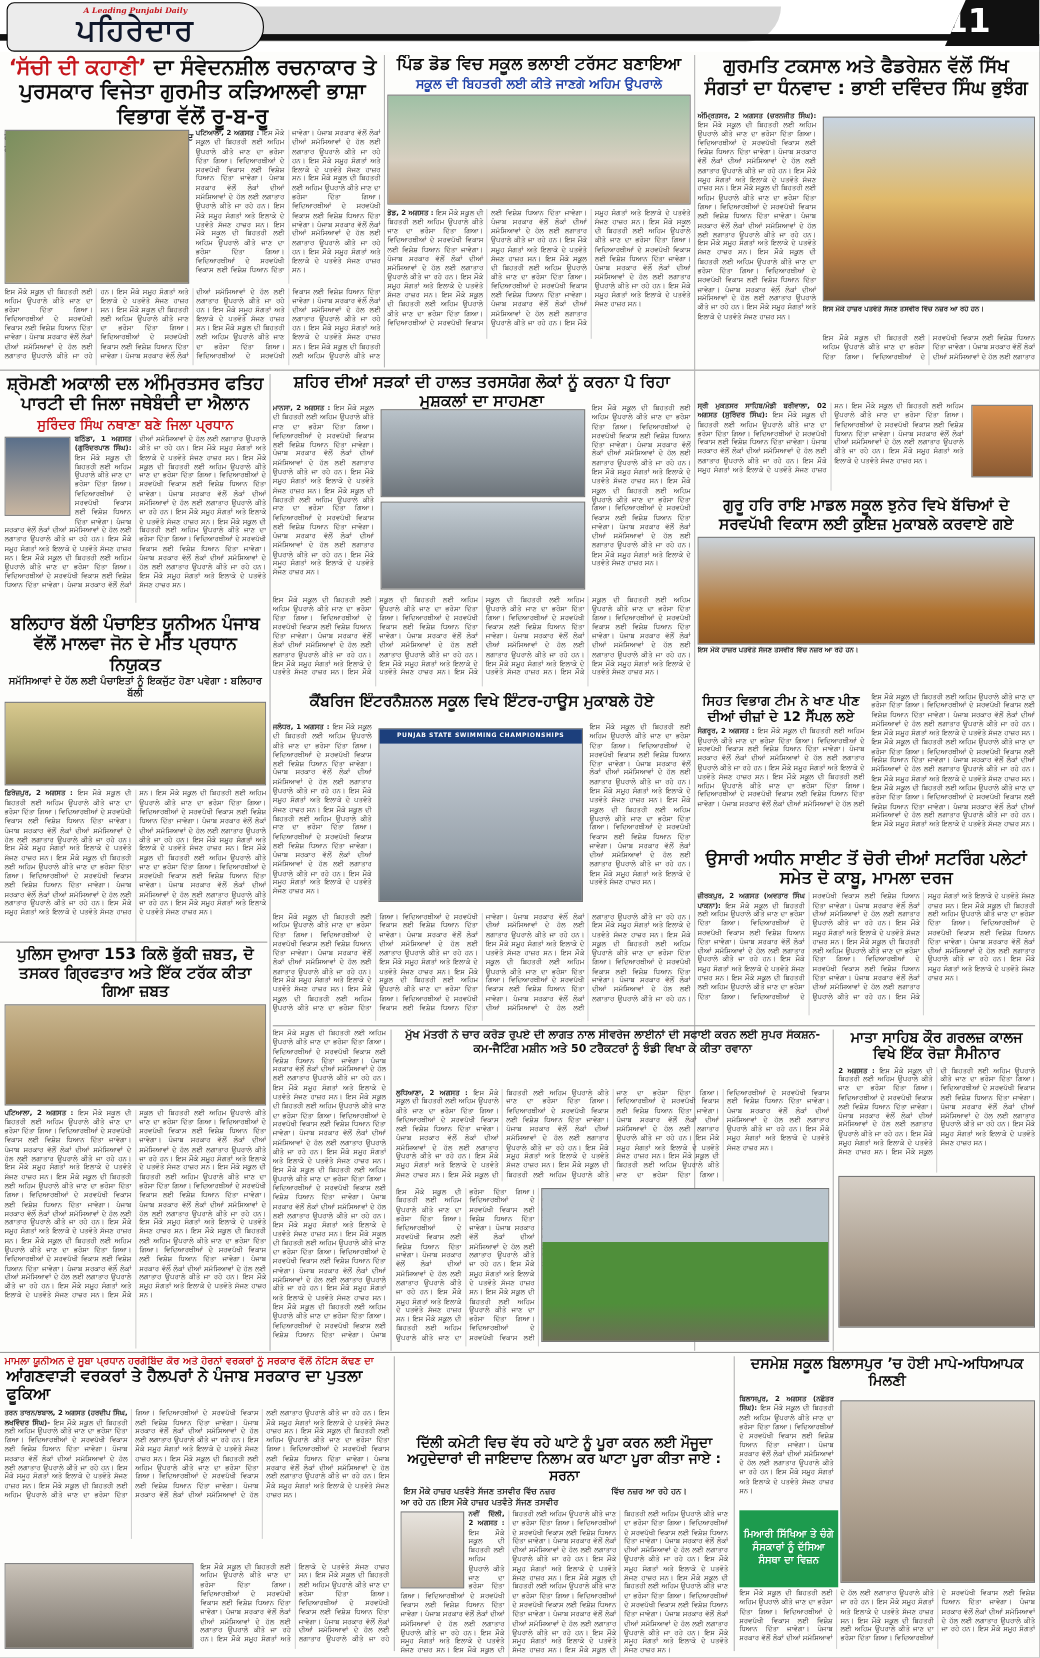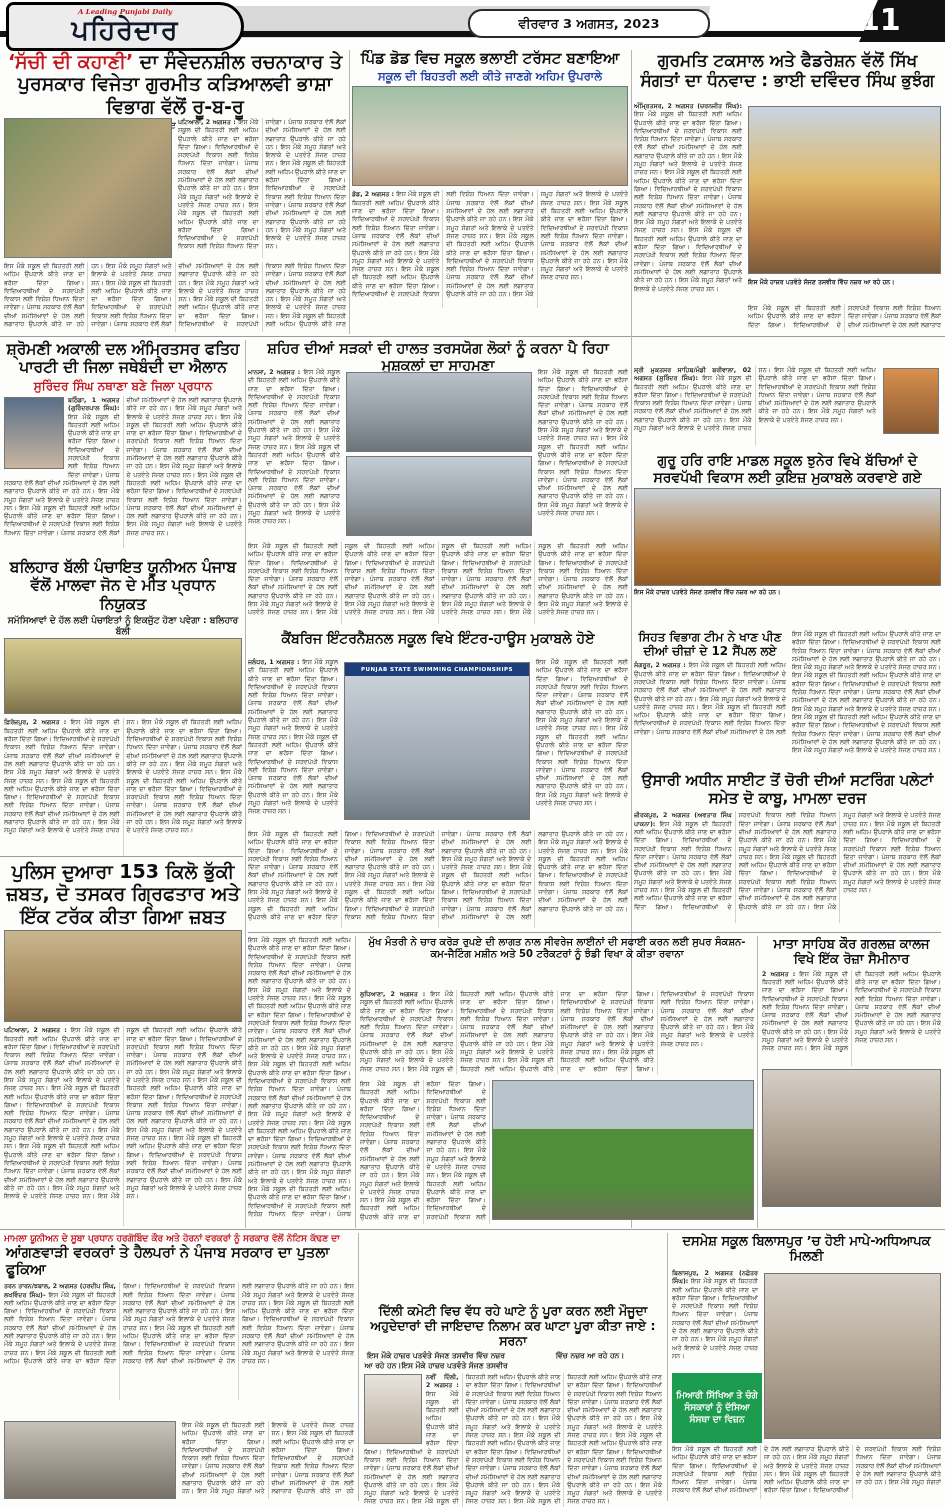--- a/index.html
+++ b/index.html
@@ -4,21 +4,21 @@
 <style>
   html,body{margin:0;padding:0;background:#9a9a9a;}
   .page{position:relative;width:945px;height:1507px;background:#fdfdfb;margin:0 auto;overflow:hidden;
         font-family:"DejaVu Sans",sans-serif;color:#1c1c1c;}
   
   .mast{position:absolute;left:0;top:0;width:945px;height:47px;background:#fff;}
   .mast-sweep{position:absolute;left:150px;top:6px;width:560px;height:32px;background:#d8d8d8;
               border-radius:0 0 90px 0;}
   .mast-band{position:absolute;left:0;top:31px;width:945px;height:6px;background:#111;}
   .logo-box{position:absolute;left:6px;top:2px;width:232px;height:43px;background:#ececec;
-            border:3px solid #000000;border-radius:8px 26px 26px 8px;text-align:center;}
+            border:1px solid #000000;border-radius:8px 26px 26px 8px;text-align:center;}
   .logo-tag{font-size:7px;font-weight:bold;font-style:italic;color:#c4161c;margin-top:2px;
             font-family:"DejaVu Serif",serif;}
   .logo-txt{font-size:27px;font-weight:900;color:#0f172a;line-height:1;letter-spacing:1px;}
   .date-pill{position:absolute;left:468px;top:9px;width:238px;height:25px;background:#fff;
              border:2px solid #2a2a2a;border-radius:14px;text-align:center;line-height:25px;
              font-size:13px;font-weight:bold;color:#111;z-index:3;}
   .pageno{position:absolute;right:0;top:0;width:86px;height:42px;background:#111;color:#fff;
           clip-path:polygon(22% 0,100% 0,100% 100%,0 100%);text-align:left;line-height:40px;
           font-size:30px;font-weight:900;padding-right:10px;box-sizing:border-box;z-index:2;}
   
@@ -49,21 +49,20 @@
 
 <div class="page">
 
   <header class="mast">
     <div class="mast-sweep"></div>
     <div class="mast-band"></div>
     <div class="logo-box">
       <div class="logo-tag">A Leading Punjabi Daily</div>
       <div class="logo-txt">ਪਹਿਰੇਦਾਰ</div>
     </div>
-    <div class="date-pill">ਵੀਰਵਾਰ 3 ਅਗਸਤ, 2023</div>
     <div class="pageno">11</div>
   </header>
 
   <section class="art" style="left:4px;top:50px;width:342px;height:284px">
     <h2 class="hl" style="font-size:19px"><span class="red">‘ਸੱਚੀ ਦੀ ਕਹਾਣੀ’</span><span> ਦਾ ਸੰਵੇਦਨਸ਼ੀਲ ਰਚਨਾਕਾਰ ਤੇ ਪੁਰਸਕਾਰ ਵਿਜੇਤਾ ਗੁਰਮੀਤ ਕੜਿਆਲਵੀ ਭਾਸ਼ਾ ਵਿਭਾਗ ਵੱਲੋਂ ਰੂ-ਬ-ਰੂ</span></h2>
     <div class="kick" style="font-size:8.5px;width:60%;margin:3px 0">ਕੜਿਆਲਵੀ ਦੱਬੇ ਕੁਚਲੇ ਲੋਕਾਂ ਦੀ ਗੱਲ ਕਰਨ ਵਾਲਾ ਬੁਲੰਦ ਕਹਾਣੀਕਾਰ : ਡਾ. ਮਨਜਿੰਦਰ ਸਿੰਘ</div>
     <div class="abs photo" style="left:0;top:68px;width:168px;height:140px;background:linear-gradient(135deg,#7a8f5e,#b5a27a 55%,#8a7f63)"></div>
     <div class="abs body c2" style="left:174px;top:68px;width:168px;height:140px"><b>ਪਟਿਆਲਾ, 2 ਅਗਸਤ : </b><span>ਇਸ ਮੌਕੇ ਸਕੂਲ ਦੀ ਬਿਹਤਰੀ ਲਈ ਅਹਿਮ ਉਪਰਾਲੇ ਕੀਤੇ ਜਾਣ ਦਾ ਭਰੋਸਾ ਦਿੱਤਾ ਗਿਆ। ਵਿਦਿਆਰਥੀਆਂ ਦੇ ਸਰਵਪੱਖੀ ਵਿਕਾਸ ਲਈ ਵਿਸ਼ੇਸ਼ ਧਿਆਨ ਦਿੱਤਾ ਜਾਵੇਗਾ। ਪੰਜਾਬ ਸਰਕਾਰ ਵੱਲੋਂ ਲੋਕਾਂ ਦੀਆਂ ਸਮੱਸਿਆਵਾਂ ਦੇ ਹੱਲ ਲਈ ਲਗਾਤਾਰ ਉਪਰਾਲੇ ਕੀਤੇ ਜਾ ਰਹੇ ਹਨ। ਇਸ ਮੌਕੇ ਸਮੂਹ ਸੰਗਤਾਂ ਅਤੇ ਇਲਾਕੇ ਦੇ ਪਤਵੰਤੇ ਸੱਜਣ ਹਾਜ਼ਰ ਸਨ। ਇਸ ਮੌਕੇ ਸਕੂਲ ਦੀ ਬਿਹਤਰੀ ਲਈ ਅਹਿਮ ਉਪਰਾਲੇ ਕੀਤੇ ਜਾਣ ਦਾ ਭਰੋਸਾ ਦਿੱਤਾ ਗਿਆ। ਵਿਦਿਆਰਥੀਆਂ ਦੇ ਸਰਵਪੱਖੀ ਵਿਕਾਸ ਲਈ ਵਿਸ਼ੇਸ਼ ਧਿਆਨ ਦਿੱਤਾ ਜਾਵੇਗਾ। ਪੰਜਾਬ ਸਰਕਾਰ ਵੱਲੋਂ ਲੋਕਾਂ ਦੀਆਂ ਸਮੱਸਿਆਵਾਂ ਦੇ ਹੱਲ ਲਈ ਲਗਾਤਾਰ ਉਪਰਾਲੇ ਕੀਤੇ ਜਾ ਰਹੇ ਹਨ। ਇਸ ਮੌਕੇ ਸਮੂਹ ਸੰਗਤਾਂ ਅਤੇ ਇਲਾਕੇ ਦੇ ਪਤਵੰਤੇ ਸੱਜਣ ਹਾਜ਼ਰ ਸਨ। ਇਸ ਮੌਕੇ ਸਕੂਲ ਦੀ ਬਿਹਤਰੀ ਲਈ ਅਹਿਮ ਉਪਰਾਲੇ ਕੀਤੇ ਜਾਣ ਦਾ ਭਰੋਸਾ ਦਿੱਤਾ ਗਿਆ। ਵਿਦਿਆਰਥੀਆਂ ਦੇ ਸਰਵਪੱਖੀ ਵਿਕਾਸ ਲਈ ਵਿਸ਼ੇਸ਼ ਧਿਆਨ ਦਿੱਤਾ ਜਾਵੇਗਾ। ਪੰਜਾਬ ਸਰਕਾਰ ਵੱਲੋਂ ਲੋਕਾਂ ਦੀਆਂ ਸਮੱਸਿਆਵਾਂ ਦੇ ਹੱਲ ਲਈ ਲਗਾਤਾਰ ਉਪਰਾਲੇ ਕੀਤੇ ਜਾ ਰਹੇ ਹਨ। ਇਸ ਮੌਕੇ ਸਮੂਹ ਸੰਗਤਾਂ ਅਤੇ ਇਲਾਕੇ ਦੇ ਪਤਵੰਤੇ ਸੱਜਣ ਹਾਜ਼ਰ ਸਨ। </span></div>
     <div class="abs body c4" style="left:0;top:212px;width:342px;height:70px"><span>ਇਸ ਮੌਕੇ ਸਕੂਲ ਦੀ ਬਿਹਤਰੀ ਲਈ ਅਹਿਮ ਉਪਰਾਲੇ ਕੀਤੇ ਜਾਣ ਦਾ ਭਰੋਸਾ ਦਿੱਤਾ ਗਿਆ। ਵਿਦਿਆਰਥੀਆਂ ਦੇ ਸਰਵਪੱਖੀ ਵਿਕਾਸ ਲਈ ਵਿਸ਼ੇਸ਼ ਧਿਆਨ ਦਿੱਤਾ ਜਾਵੇਗਾ। ਪੰਜਾਬ ਸਰਕਾਰ ਵੱਲੋਂ ਲੋਕਾਂ ਦੀਆਂ ਸਮੱਸਿਆਵਾਂ ਦੇ ਹੱਲ ਲਈ ਲਗਾਤਾਰ ਉਪਰਾਲੇ ਕੀਤੇ ਜਾ ਰਹੇ ਹਨ। ਇਸ ਮੌਕੇ ਸਮੂਹ ਸੰਗਤਾਂ ਅਤੇ ਇਲਾਕੇ ਦੇ ਪਤਵੰਤੇ ਸੱਜਣ ਹਾਜ਼ਰ ਸਨ। ਇਸ ਮੌਕੇ ਸਕੂਲ ਦੀ ਬਿਹਤਰੀ ਲਈ ਅਹਿਮ ਉਪਰਾਲੇ ਕੀਤੇ ਜਾਣ ਦਾ ਭਰੋਸਾ ਦਿੱਤਾ ਗਿਆ। ਵਿਦਿਆਰਥੀਆਂ ਦੇ ਸਰਵਪੱਖੀ ਵਿਕਾਸ ਲਈ ਵਿਸ਼ੇਸ਼ ਧਿਆਨ ਦਿੱਤਾ ਜਾਵੇਗਾ। ਪੰਜਾਬ ਸਰਕਾਰ ਵੱਲੋਂ ਲੋਕਾਂ ਦੀਆਂ ਸਮੱਸਿਆਵਾਂ ਦੇ ਹੱਲ ਲਈ ਲਗਾਤਾਰ ਉਪਰਾਲੇ ਕੀਤੇ ਜਾ ਰਹੇ ਹਨ। ਇਸ ਮੌਕੇ ਸਮੂਹ ਸੰਗਤਾਂ ਅਤੇ ਇਲਾਕੇ ਦੇ ਪਤਵੰਤੇ ਸੱਜਣ ਹਾਜ਼ਰ ਸਨ। ਇਸ ਮੌਕੇ ਸਕੂਲ ਦੀ ਬਿਹਤਰੀ ਲਈ ਅਹਿਮ ਉਪਰਾਲੇ ਕੀਤੇ ਜਾਣ ਦਾ ਭਰੋਸਾ ਦਿੱਤਾ ਗਿਆ। ਵਿਦਿਆਰਥੀਆਂ ਦੇ ਸਰਵਪੱਖੀ ਵਿਕਾਸ ਲਈ ਵਿਸ਼ੇਸ਼ ਧਿਆਨ ਦਿੱਤਾ ਜਾਵੇਗਾ। ਪੰਜਾਬ ਸਰਕਾਰ ਵੱਲੋਂ ਲੋਕਾਂ ਦੀਆਂ ਸਮੱਸਿਆਵਾਂ ਦੇ ਹੱਲ ਲਈ ਲਗਾਤਾਰ ਉਪਰਾਲੇ ਕੀਤੇ ਜਾ ਰਹੇ ਹਨ। ਇਸ ਮੌਕੇ ਸਮੂਹ ਸੰਗਤਾਂ ਅਤੇ ਇਲਾਕੇ ਦੇ ਪਤਵੰਤੇ ਸੱਜਣ ਹਾਜ਼ਰ ਸਨ। ਇਸ ਮੌਕੇ ਸਕੂਲ ਦੀ ਬਿਹਤਰੀ ਲਈ ਅਹਿਮ ਉਪਰਾਲੇ ਕੀਤੇ ਜਾਣ ਦਾ ਭਰੋਸਾ ਦਿੱਤਾ ਗਿਆ। ਵਿਦਿਆਰਥੀਆਂ ਦੇ ਸਰਵਪੱਖੀ ਵਿਕਾਸ ਲਈ ਵਿਸ਼ੇਸ਼ ਧਿਆਨ ਦਿੱਤਾ ਜਾਵੇਗਾ। ਪੰਜਾਬ ਸਰਕਾਰ ਵੱਲੋਂ ਲੋਕਾਂ ਦੀਆਂ ਸਮੱਸਿਆਵਾਂ ਦੇ ਹੱਲ ਲਈ ਲਗਾਤਾਰ ਉਪਰਾਲੇ ਕੀਤੇ ਜਾ ਰਹੇ ਹਨ। ਇਸ ਮੌਕੇ ਸਮੂਹ ਸੰਗਤਾਂ ਅਤੇ ਇਲਾਕੇ ਦੇ ਪਤਵੰਤੇ ਸੱਜਣ ਹਾਜ਼ਰ ਸਨ। </span></div>
   </section>
@@ -143,21 +142,21 @@
 
   <section class="art" style="left:634px;top:772px;width:307px;height:162px">
     <h2 class="hl" style="font-size:15px">ਉਸਾਰੀ ਅਧੀਨ ਸਾਈਟ ਤੋਂ ਚੋਰੀ ਦੀਆਂ ਸਟਰਿੰਗ ਪਲੇਟਾਂ ਸਮੇਤ ਦੋ ਕਾਬੂ, ਮਾਮਲਾ ਦਰਜ</h2>
     <div class="body c3" style="margin-top:4px;height:112px"><b>ਜ਼ੀਰਕਪੁਰ, 2 ਅਗਸਤ (ਅਵਤਾਰ ਸਿੰਘ ਪਾਕਨਾ): </b><span>ਇਸ ਮੌਕੇ ਸਕੂਲ ਦੀ ਬਿਹਤਰੀ ਲਈ ਅਹਿਮ ਉਪਰਾਲੇ ਕੀਤੇ ਜਾਣ ਦਾ ਭਰੋਸਾ ਦਿੱਤਾ ਗਿਆ। ਵਿਦਿਆਰਥੀਆਂ ਦੇ ਸਰਵਪੱਖੀ ਵਿਕਾਸ ਲਈ ਵਿਸ਼ੇਸ਼ ਧਿਆਨ ਦਿੱਤਾ ਜਾਵੇਗਾ। ਪੰਜਾਬ ਸਰਕਾਰ ਵੱਲੋਂ ਲੋਕਾਂ ਦੀਆਂ ਸਮੱਸਿਆਵਾਂ ਦੇ ਹੱਲ ਲਈ ਲਗਾਤਾਰ ਉਪਰਾਲੇ ਕੀਤੇ ਜਾ ਰਹੇ ਹਨ। ਇਸ ਮੌਕੇ ਸਮੂਹ ਸੰਗਤਾਂ ਅਤੇ ਇਲਾਕੇ ਦੇ ਪਤਵੰਤੇ ਸੱਜਣ ਹਾਜ਼ਰ ਸਨ। ਇਸ ਮੌਕੇ ਸਕੂਲ ਦੀ ਬਿਹਤਰੀ ਲਈ ਅਹਿਮ ਉਪਰਾਲੇ ਕੀਤੇ ਜਾਣ ਦਾ ਭਰੋਸਾ ਦਿੱਤਾ ਗਿਆ। ਵਿਦਿਆਰਥੀਆਂ ਦੇ ਸਰਵਪੱਖੀ ਵਿਕਾਸ ਲਈ ਵਿਸ਼ੇਸ਼ ਧਿਆਨ ਦਿੱਤਾ ਜਾਵੇਗਾ। ਪੰਜਾਬ ਸਰਕਾਰ ਵੱਲੋਂ ਲੋਕਾਂ ਦੀਆਂ ਸਮੱਸਿਆਵਾਂ ਦੇ ਹੱਲ ਲਈ ਲਗਾਤਾਰ ਉਪਰਾਲੇ ਕੀਤੇ ਜਾ ਰਹੇ ਹਨ। ਇਸ ਮੌਕੇ ਸਮੂਹ ਸੰਗਤਾਂ ਅਤੇ ਇਲਾਕੇ ਦੇ ਪਤਵੰਤੇ ਸੱਜਣ ਹਾਜ਼ਰ ਸਨ। ਇਸ ਮੌਕੇ ਸਕੂਲ ਦੀ ਬਿਹਤਰੀ ਲਈ ਅਹਿਮ ਉਪਰਾਲੇ ਕੀਤੇ ਜਾਣ ਦਾ ਭਰੋਸਾ ਦਿੱਤਾ ਗਿਆ। ਵਿਦਿਆਰਥੀਆਂ ਦੇ ਸਰਵਪੱਖੀ ਵਿਕਾਸ ਲਈ ਵਿਸ਼ੇਸ਼ ਧਿਆਨ ਦਿੱਤਾ ਜਾਵੇਗਾ। ਪੰਜਾਬ ਸਰਕਾਰ ਵੱਲੋਂ ਲੋਕਾਂ ਦੀਆਂ ਸਮੱਸਿਆਵਾਂ ਦੇ ਹੱਲ ਲਈ ਲਗਾਤਾਰ ਉਪਰਾਲੇ ਕੀਤੇ ਜਾ ਰਹੇ ਹਨ। ਇਸ ਮੌਕੇ ਸਮੂਹ ਸੰਗਤਾਂ ਅਤੇ ਇਲਾਕੇ ਦੇ ਪਤਵੰਤੇ ਸੱਜਣ ਹਾਜ਼ਰ ਸਨ। ਇਸ ਮੌਕੇ ਸਕੂਲ ਦੀ ਬਿਹਤਰੀ ਲਈ ਅਹਿਮ ਉਪਰਾਲੇ ਕੀਤੇ ਜਾਣ ਦਾ ਭਰੋਸਾ ਦਿੱਤਾ ਗਿਆ। ਵਿਦਿਆਰਥੀਆਂ ਦੇ ਸਰਵਪੱਖੀ ਵਿਕਾਸ ਲਈ ਵਿਸ਼ੇਸ਼ ਧਿਆਨ ਦਿੱਤਾ ਜਾਵੇਗਾ। ਪੰਜਾਬ ਸਰਕਾਰ ਵੱਲੋਂ ਲੋਕਾਂ ਦੀਆਂ ਸਮੱਸਿਆਵਾਂ ਦੇ ਹੱਲ ਲਈ ਲਗਾਤਾਰ ਉਪਰਾਲੇ ਕੀਤੇ ਜਾ ਰਹੇ ਹਨ। ਇਸ ਮੌਕੇ ਸਮੂਹ ਸੰਗਤਾਂ ਅਤੇ ਇਲਾਕੇ ਦੇ ਪਤਵੰਤੇ ਸੱਜਣ ਹਾਜ਼ਰ ਸਨ। </span></div>
   </section>
 
   <div class="hrule" style="left:0;top:856px;width:243px"></div>
   <div class="vr" style="left:245px;top:340px;height:888px"></div>
 
   <section class="art" style="left:4px;top:860px;width:238px;height:366px">
-    <h2 class="hl" style="font-size:19px">ਪੁਲਿਸ ਦੁਆਰਾ 153 ਕਿਲੋ ਭੁੱਕੀ ਜ਼ਬਤ, ਦੋ ਤਸਕਰ ਗ੍ਰਿਫਤਾਰ ਅਤੇ ਇੱਕ ਟਰੱਕ ਕੀਤਾ ਗਿਆ ਜ਼ਬਤ</h2>
+    <h2 class="hl" style="font-size:14px">ਪੁਲਿਸ ਦੁਆਰਾ 153 ਕਿਲੋ ਭੁੱਕੀ ਜ਼ਬਤ, ਦੋ ਤਸਕਰ ਗ੍ਰਿਫਤਾਰ ਅਤੇ ਇੱਕ ਟਰੱਕ ਕੀਤਾ ਗਿਆ ਜ਼ਬਤ</h2>
     <div class="photo" style="margin-top:3px;width:238px;height:92px;background:linear-gradient(180deg,#c9b68f,#a98f62 60%,#86704c)"></div>
     <div class="body c2" style="margin-top:4px;height:224px"><b>ਪਟਿਆਲਾ, 2 ਅਗਸਤ : </b><span>ਇਸ ਮੌਕੇ ਸਕੂਲ ਦੀ ਬਿਹਤਰੀ ਲਈ ਅਹਿਮ ਉਪਰਾਲੇ ਕੀਤੇ ਜਾਣ ਦਾ ਭਰੋਸਾ ਦਿੱਤਾ ਗਿਆ। ਵਿਦਿਆਰਥੀਆਂ ਦੇ ਸਰਵਪੱਖੀ ਵਿਕਾਸ ਲਈ ਵਿਸ਼ੇਸ਼ ਧਿਆਨ ਦਿੱਤਾ ਜਾਵੇਗਾ। ਪੰਜਾਬ ਸਰਕਾਰ ਵੱਲੋਂ ਲੋਕਾਂ ਦੀਆਂ ਸਮੱਸਿਆਵਾਂ ਦੇ ਹੱਲ ਲਈ ਲਗਾਤਾਰ ਉਪਰਾਲੇ ਕੀਤੇ ਜਾ ਰਹੇ ਹਨ। ਇਸ ਮੌਕੇ ਸਮੂਹ ਸੰਗਤਾਂ ਅਤੇ ਇਲਾਕੇ ਦੇ ਪਤਵੰਤੇ ਸੱਜਣ ਹਾਜ਼ਰ ਸਨ। ਇਸ ਮੌਕੇ ਸਕੂਲ ਦੀ ਬਿਹਤਰੀ ਲਈ ਅਹਿਮ ਉਪਰਾਲੇ ਕੀਤੇ ਜਾਣ ਦਾ ਭਰੋਸਾ ਦਿੱਤਾ ਗਿਆ। ਵਿਦਿਆਰਥੀਆਂ ਦੇ ਸਰਵਪੱਖੀ ਵਿਕਾਸ ਲਈ ਵਿਸ਼ੇਸ਼ ਧਿਆਨ ਦਿੱਤਾ ਜਾਵੇਗਾ। ਪੰਜਾਬ ਸਰਕਾਰ ਵੱਲੋਂ ਲੋਕਾਂ ਦੀਆਂ ਸਮੱਸਿਆਵਾਂ ਦੇ ਹੱਲ ਲਈ ਲਗਾਤਾਰ ਉਪਰਾਲੇ ਕੀਤੇ ਜਾ ਰਹੇ ਹਨ। ਇਸ ਮੌਕੇ ਸਮੂਹ ਸੰਗਤਾਂ ਅਤੇ ਇਲਾਕੇ ਦੇ ਪਤਵੰਤੇ ਸੱਜਣ ਹਾਜ਼ਰ ਸਨ। ਇਸ ਮੌਕੇ ਸਕੂਲ ਦੀ ਬਿਹਤਰੀ ਲਈ ਅਹਿਮ ਉਪਰਾਲੇ ਕੀਤੇ ਜਾਣ ਦਾ ਭਰੋਸਾ ਦਿੱਤਾ ਗਿਆ। ਵਿਦਿਆਰਥੀਆਂ ਦੇ ਸਰਵਪੱਖੀ ਵਿਕਾਸ ਲਈ ਵਿਸ਼ੇਸ਼ ਧਿਆਨ ਦਿੱਤਾ ਜਾਵੇਗਾ। ਪੰਜਾਬ ਸਰਕਾਰ ਵੱਲੋਂ ਲੋਕਾਂ ਦੀਆਂ ਸਮੱਸਿਆਵਾਂ ਦੇ ਹੱਲ ਲਈ ਲਗਾਤਾਰ ਉਪਰਾਲੇ ਕੀਤੇ ਜਾ ਰਹੇ ਹਨ। ਇਸ ਮੌਕੇ ਸਮੂਹ ਸੰਗਤਾਂ ਅਤੇ ਇਲਾਕੇ ਦੇ ਪਤਵੰਤੇ ਸੱਜਣ ਹਾਜ਼ਰ ਸਨ। ਇਸ ਮੌਕੇ ਸਕੂਲ ਦੀ ਬਿਹਤਰੀ ਲਈ ਅਹਿਮ ਉਪਰਾਲੇ ਕੀਤੇ ਜਾਣ ਦਾ ਭਰੋਸਾ ਦਿੱਤਾ ਗਿਆ। ਵਿਦਿਆਰਥੀਆਂ ਦੇ ਸਰਵਪੱਖੀ ਵਿਕਾਸ ਲਈ ਵਿਸ਼ੇਸ਼ ਧਿਆਨ ਦਿੱਤਾ ਜਾਵੇਗਾ। ਪੰਜਾਬ ਸਰਕਾਰ ਵੱਲੋਂ ਲੋਕਾਂ ਦੀਆਂ ਸਮੱਸਿਆਵਾਂ ਦੇ ਹੱਲ ਲਈ ਲਗਾਤਾਰ ਉਪਰਾਲੇ ਕੀਤੇ ਜਾ ਰਹੇ ਹਨ। ਇਸ ਮੌਕੇ ਸਮੂਹ ਸੰਗਤਾਂ ਅਤੇ ਇਲਾਕੇ ਦੇ ਪਤਵੰਤੇ ਸੱਜਣ ਹਾਜ਼ਰ ਸਨ। ਇਸ ਮੌਕੇ ਸਕੂਲ ਦੀ ਬਿਹਤਰੀ ਲਈ ਅਹਿਮ ਉਪਰਾਲੇ ਕੀਤੇ ਜਾਣ ਦਾ ਭਰੋਸਾ ਦਿੱਤਾ ਗਿਆ। ਵਿਦਿਆਰਥੀਆਂ ਦੇ ਸਰਵਪੱਖੀ ਵਿਕਾਸ ਲਈ ਵਿਸ਼ੇਸ਼ ਧਿਆਨ ਦਿੱਤਾ ਜਾਵੇਗਾ। ਪੰਜਾਬ ਸਰਕਾਰ ਵੱਲੋਂ ਲੋਕਾਂ ਦੀਆਂ ਸਮੱਸਿਆਵਾਂ ਦੇ ਹੱਲ ਲਈ ਲਗਾਤਾਰ ਉਪਰਾਲੇ ਕੀਤੇ ਜਾ ਰਹੇ ਹਨ। ਇਸ ਮੌਕੇ ਸਮੂਹ ਸੰਗਤਾਂ ਅਤੇ ਇਲਾਕੇ ਦੇ ਪਤਵੰਤੇ ਸੱਜਣ ਹਾਜ਼ਰ ਸਨ। ਇਸ ਮੌਕੇ ਸਕੂਲ ਦੀ ਬਿਹਤਰੀ ਲਈ ਅਹਿਮ ਉਪਰਾਲੇ ਕੀਤੇ ਜਾਣ ਦਾ ਭਰੋਸਾ ਦਿੱਤਾ ਗਿਆ। ਵਿਦਿਆਰਥੀਆਂ ਦੇ ਸਰਵਪੱਖੀ ਵਿਕਾਸ ਲਈ ਵਿਸ਼ੇਸ਼ ਧਿਆਨ ਦਿੱਤਾ ਜਾਵੇਗਾ। ਪੰਜਾਬ ਸਰਕਾਰ ਵੱਲੋਂ ਲੋਕਾਂ ਦੀਆਂ ਸਮੱਸਿਆਵਾਂ ਦੇ ਹੱਲ ਲਈ ਲਗਾਤਾਰ ਉਪਰਾਲੇ ਕੀਤੇ ਜਾ ਰਹੇ ਹਨ। ਇਸ ਮੌਕੇ ਸਮੂਹ ਸੰਗਤਾਂ ਅਤੇ ਇਲਾਕੇ ਦੇ ਪਤਵੰਤੇ ਸੱਜਣ ਹਾਜ਼ਰ ਸਨ। </span></div>
   </section>
 
   <section class="art" style="left:248px;top:936px;width:103px;height:292px">
     <div class="body" style="height:290px;column-count:1"><span>ਇਸ ਮੌਕੇ ਸਕੂਲ ਦੀ ਬਿਹਤਰੀ ਲਈ ਅਹਿਮ ਉਪਰਾਲੇ ਕੀਤੇ ਜਾਣ ਦਾ ਭਰੋਸਾ ਦਿੱਤਾ ਗਿਆ। ਵਿਦਿਆਰਥੀਆਂ ਦੇ ਸਰਵਪੱਖੀ ਵਿਕਾਸ ਲਈ ਵਿਸ਼ੇਸ਼ ਧਿਆਨ ਦਿੱਤਾ ਜਾਵੇਗਾ। ਪੰਜਾਬ ਸਰਕਾਰ ਵੱਲੋਂ ਲੋਕਾਂ ਦੀਆਂ ਸਮੱਸਿਆਵਾਂ ਦੇ ਹੱਲ ਲਈ ਲਗਾਤਾਰ ਉਪਰਾਲੇ ਕੀਤੇ ਜਾ ਰਹੇ ਹਨ। ਇਸ ਮੌਕੇ ਸਮੂਹ ਸੰਗਤਾਂ ਅਤੇ ਇਲਾਕੇ ਦੇ ਪਤਵੰਤੇ ਸੱਜਣ ਹਾਜ਼ਰ ਸਨ। ਇਸ ਮੌਕੇ ਸਕੂਲ ਦੀ ਬਿਹਤਰੀ ਲਈ ਅਹਿਮ ਉਪਰਾਲੇ ਕੀਤੇ ਜਾਣ ਦਾ ਭਰੋਸਾ ਦਿੱਤਾ ਗਿਆ। ਵਿਦਿਆਰਥੀਆਂ ਦੇ ਸਰਵਪੱਖੀ ਵਿਕਾਸ ਲਈ ਵਿਸ਼ੇਸ਼ ਧਿਆਨ ਦਿੱਤਾ ਜਾਵੇਗਾ। ਪੰਜਾਬ ਸਰਕਾਰ ਵੱਲੋਂ ਲੋਕਾਂ ਦੀਆਂ ਸਮੱਸਿਆਵਾਂ ਦੇ ਹੱਲ ਲਈ ਲਗਾਤਾਰ ਉਪਰਾਲੇ ਕੀਤੇ ਜਾ ਰਹੇ ਹਨ। ਇਸ ਮੌਕੇ ਸਮੂਹ ਸੰਗਤਾਂ ਅਤੇ ਇਲਾਕੇ ਦੇ ਪਤਵੰਤੇ ਸੱਜਣ ਹਾਜ਼ਰ ਸਨ। ਇਸ ਮੌਕੇ ਸਕੂਲ ਦੀ ਬਿਹਤਰੀ ਲਈ ਅਹਿਮ ਉਪਰਾਲੇ ਕੀਤੇ ਜਾਣ ਦਾ ਭਰੋਸਾ ਦਿੱਤਾ ਗਿਆ। ਵਿਦਿਆਰਥੀਆਂ ਦੇ ਸਰਵਪੱਖੀ ਵਿਕਾਸ ਲਈ ਵਿਸ਼ੇਸ਼ ਧਿਆਨ ਦਿੱਤਾ ਜਾਵੇਗਾ। ਪੰਜਾਬ ਸਰਕਾਰ ਵੱਲੋਂ ਲੋਕਾਂ ਦੀਆਂ ਸਮੱਸਿਆਵਾਂ ਦੇ ਹੱਲ ਲਈ ਲਗਾਤਾਰ ਉਪਰਾਲੇ ਕੀਤੇ ਜਾ ਰਹੇ ਹਨ। ਇਸ ਮੌਕੇ ਸਮੂਹ ਸੰਗਤਾਂ ਅਤੇ ਇਲਾਕੇ ਦੇ ਪਤਵੰਤੇ ਸੱਜਣ ਹਾਜ਼ਰ ਸਨ। ਇਸ ਮੌਕੇ ਸਕੂਲ ਦੀ ਬਿਹਤਰੀ ਲਈ ਅਹਿਮ ਉਪਰਾਲੇ ਕੀਤੇ ਜਾਣ ਦਾ ਭਰੋਸਾ ਦਿੱਤਾ ਗਿਆ। ਵਿਦਿਆਰਥੀਆਂ ਦੇ ਸਰਵਪੱਖੀ ਵਿਕਾਸ ਲਈ ਵਿਸ਼ੇਸ਼ ਧਿਆਨ ਦਿੱਤਾ ਜਾਵੇਗਾ। ਪੰਜਾਬ ਸਰਕਾਰ ਵੱਲੋਂ ਲੋਕਾਂ ਦੀਆਂ ਸਮੱਸਿਆਵਾਂ ਦੇ ਹੱਲ ਲਈ ਲਗਾਤਾਰ ਉਪਰਾਲੇ ਕੀਤੇ ਜਾ ਰਹੇ ਹਨ। ਇਸ ਮੌਕੇ ਸਮੂਹ ਸੰਗਤਾਂ ਅਤੇ ਇਲਾਕੇ ਦੇ ਪਤਵੰਤੇ ਸੱਜਣ ਹਾਜ਼ਰ ਸਨ। ਇਸ ਮੌਕੇ ਸਕੂਲ ਦੀ ਬਿਹਤਰੀ ਲਈ ਅਹਿਮ ਉਪਰਾਲੇ ਕੀਤੇ ਜਾਣ ਦਾ ਭਰੋਸਾ ਦਿੱਤਾ ਗਿਆ। ਵਿਦਿਆਰਥੀਆਂ ਦੇ ਸਰਵਪੱਖੀ ਵਿਕਾਸ ਲਈ ਵਿਸ਼ੇਸ਼ ਧਿਆਨ ਦਿੱਤਾ ਜਾਵੇਗਾ। ਪੰਜਾਬ ਸਰਕਾਰ ਵੱਲੋਂ ਲੋਕਾਂ ਦੀਆਂ ਸਮੱਸਿਆਵਾਂ ਦੇ ਹੱਲ ਲਈ ਲਗਾਤਾਰ ਉਪਰਾਲੇ ਕੀਤੇ ਜਾ ਰਹੇ ਹਨ। ਇਸ ਮੌਕੇ ਸਮੂਹ ਸੰਗਤਾਂ ਅਤੇ ਇਲਾਕੇ ਦੇ ਪਤਵੰਤੇ ਸੱਜਣ ਹਾਜ਼ਰ ਸਨ। </span></div>
   </section>
 
   <div class="hrule" style="left:248px;top:932px;width:693px"></div>
   <div class="vr" style="left:355px;top:936px;height:292px"></div>

